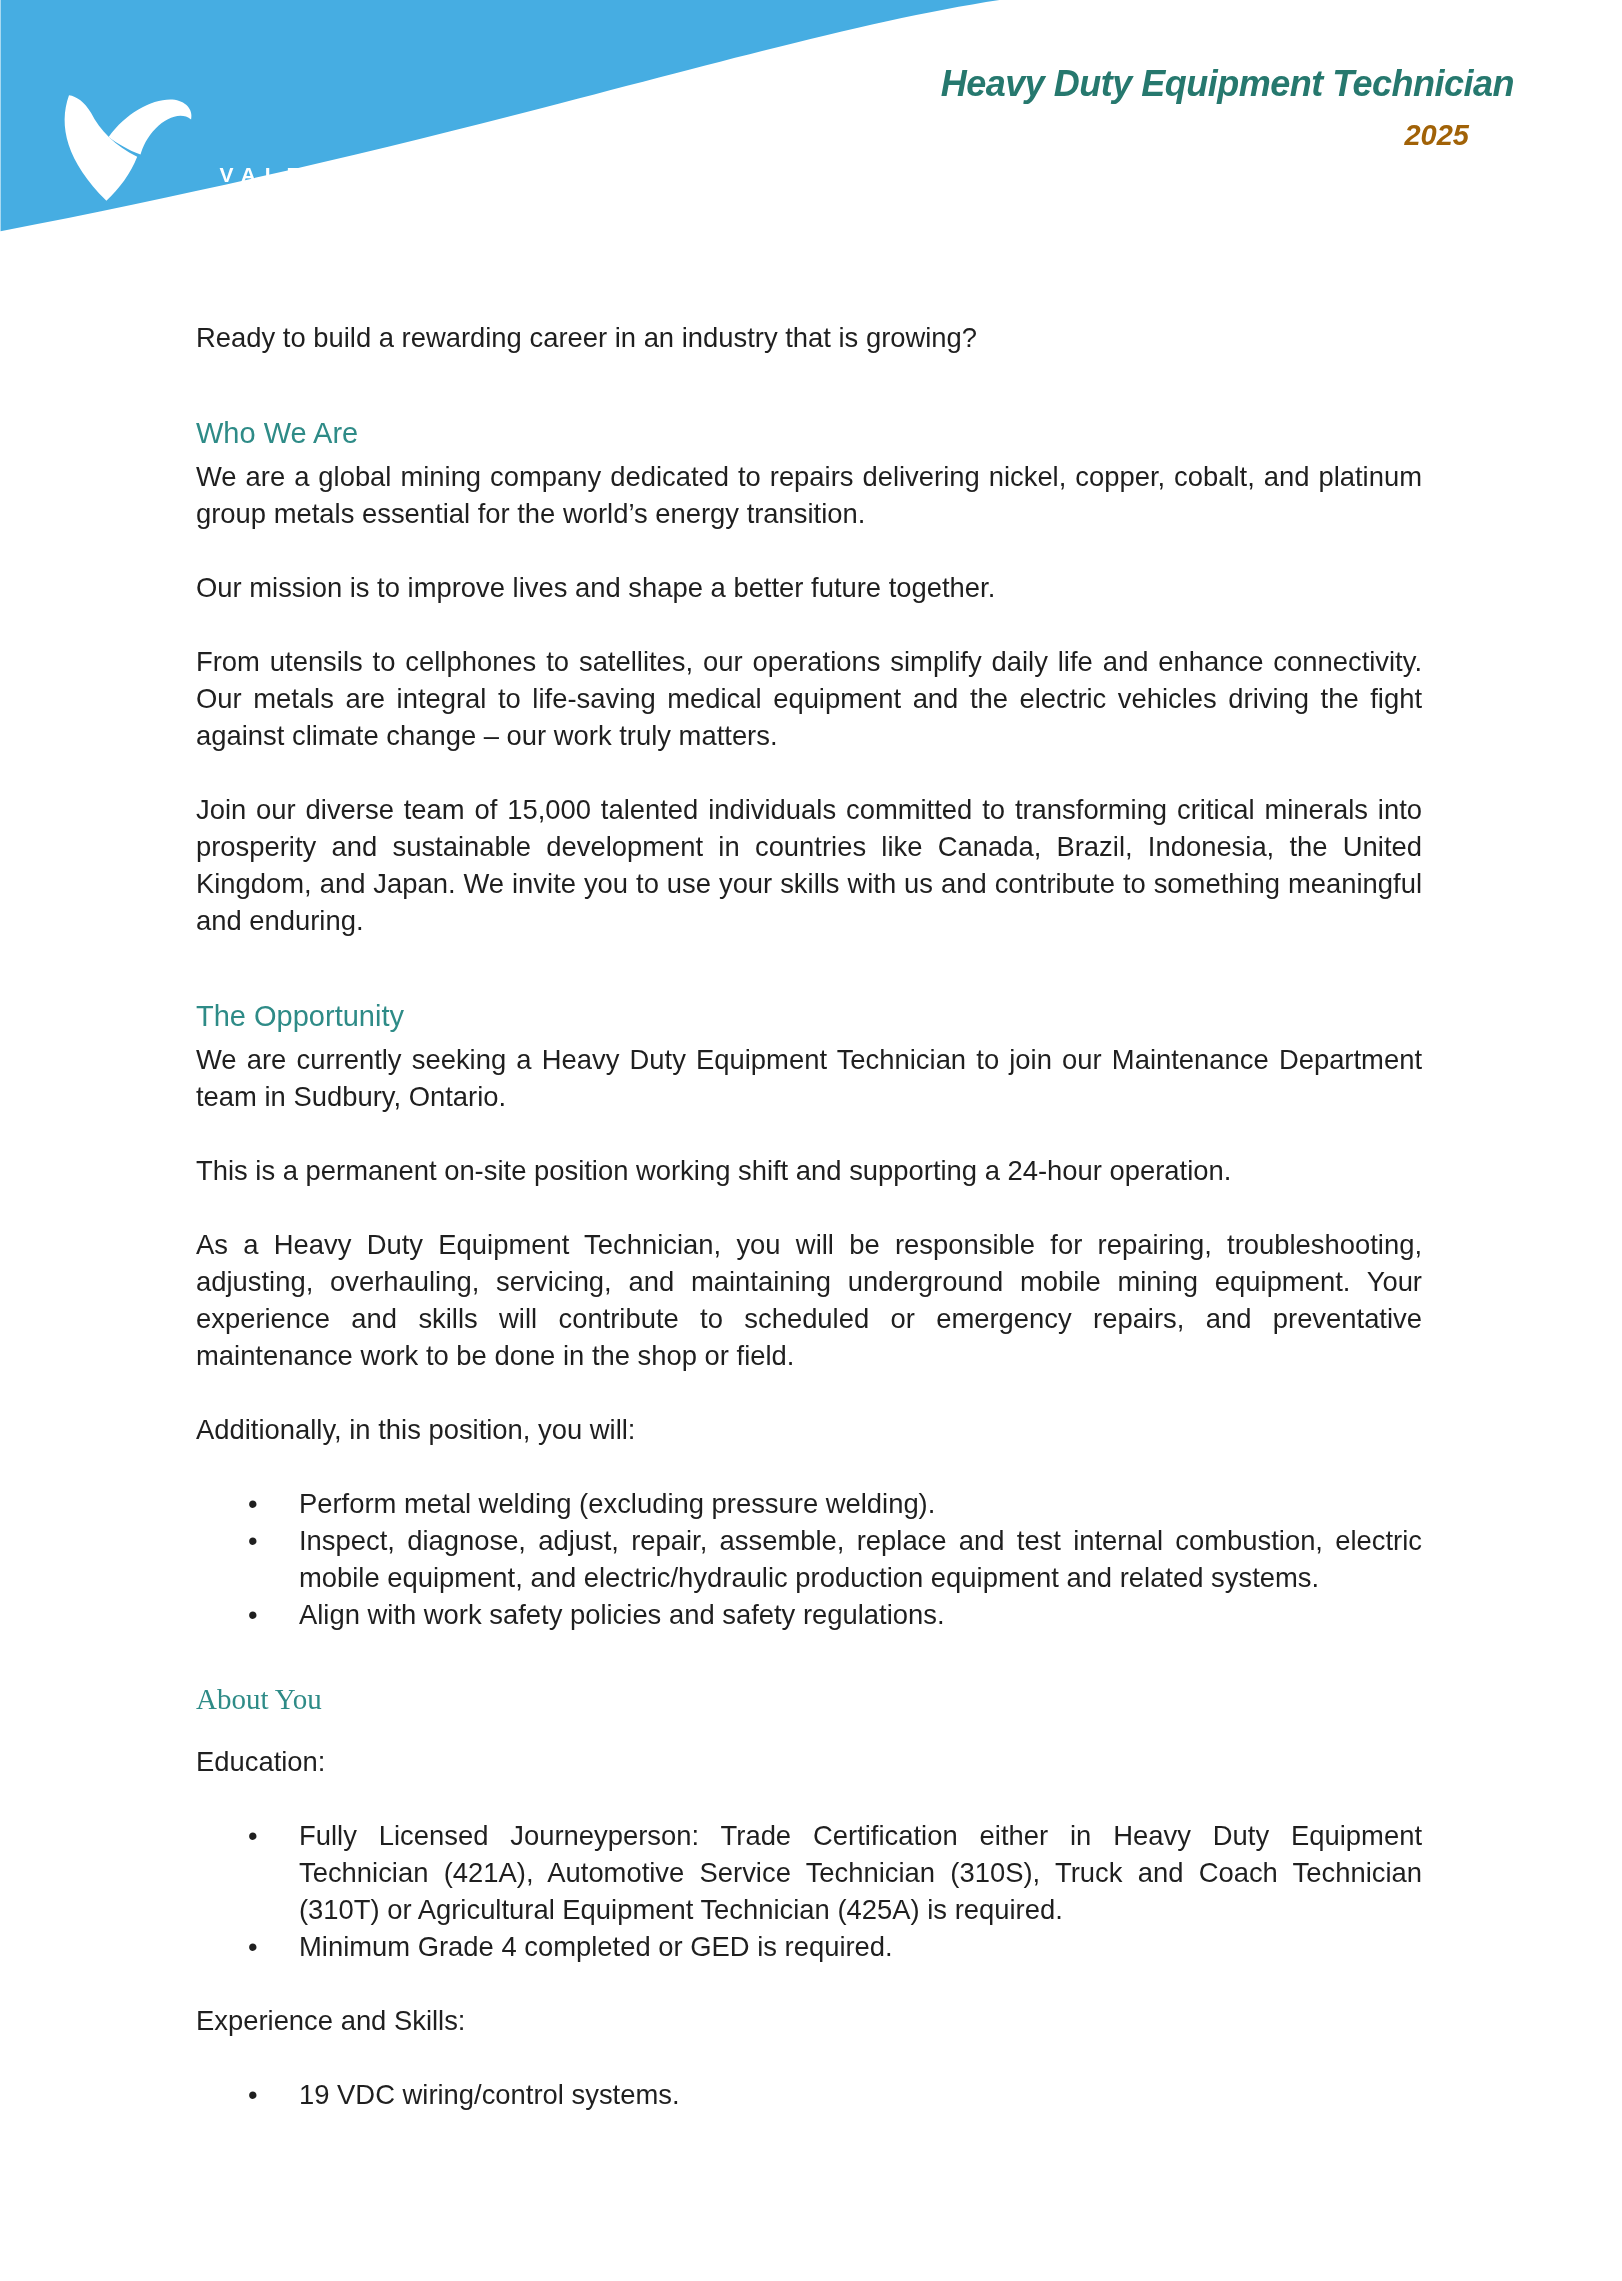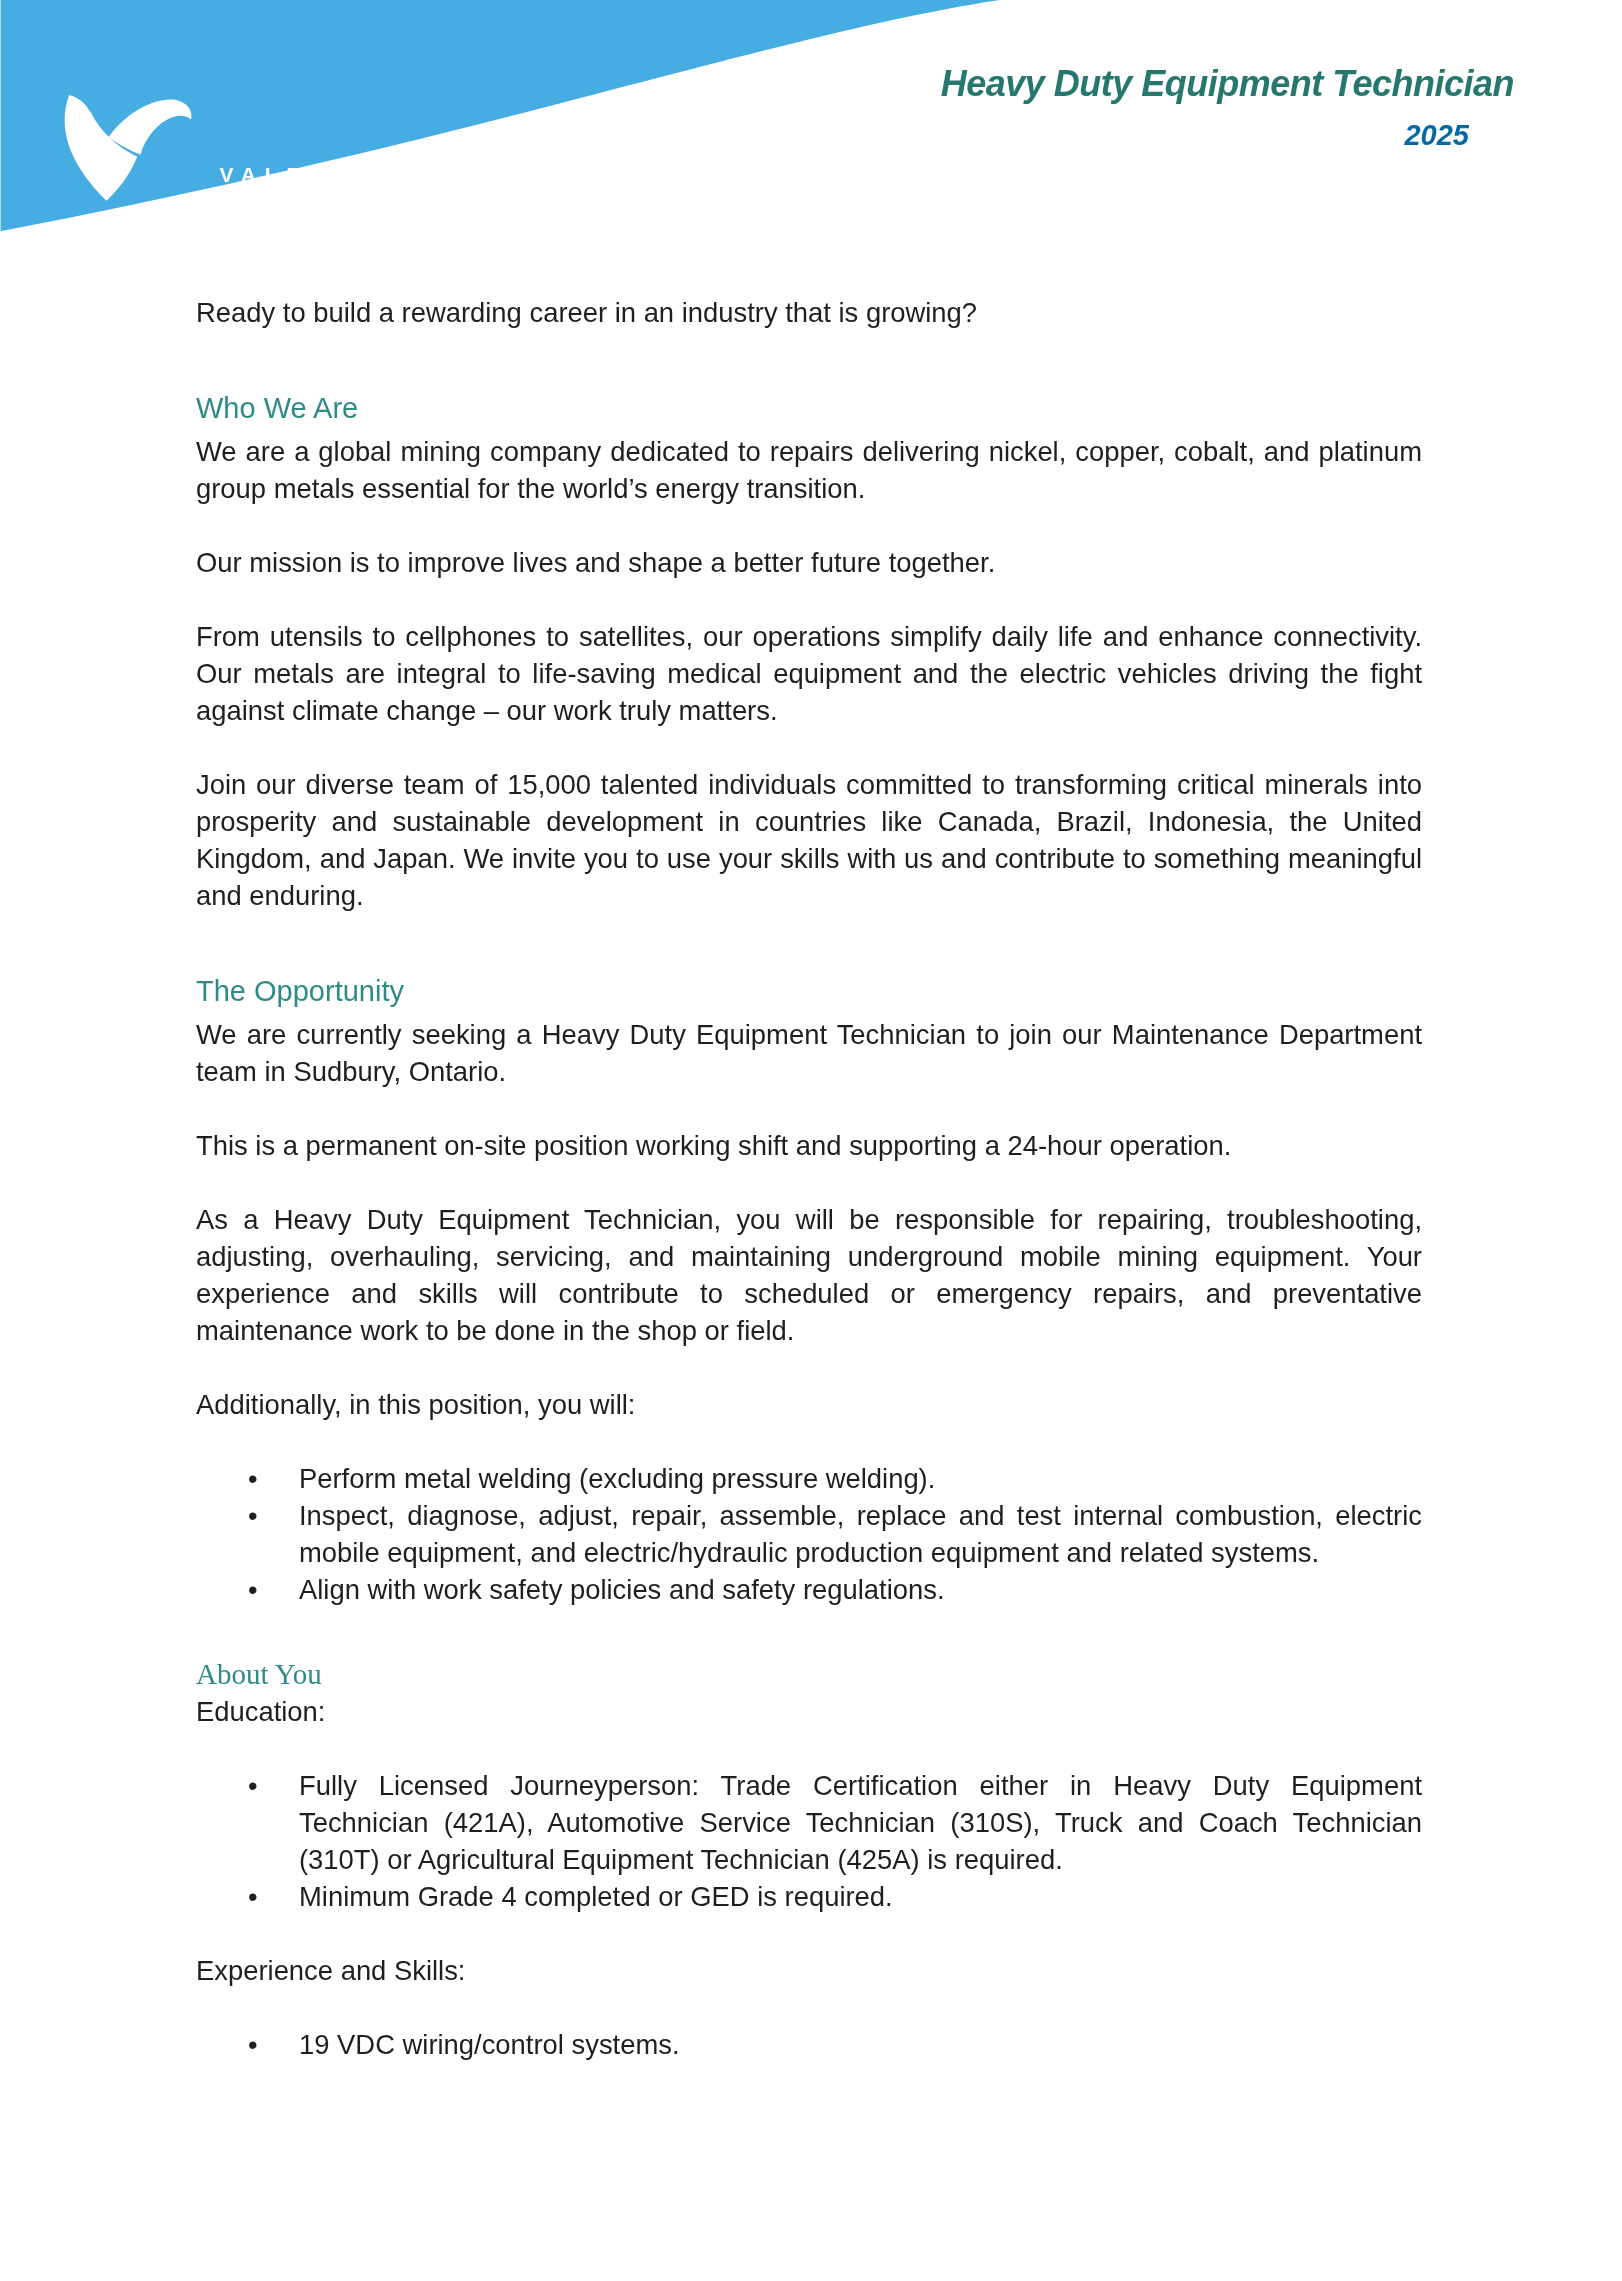--- a/index.html
+++ b/index.html
@@ -41,36 +41,36 @@
     font-size: 36px;
     letter-spacing: -0.5px;
     color: #26786e;
     white-space: nowrap;
     text-align: right;
   }
   .doc-year {
     font-style: italic;
     font-weight: 600;
     font-size: 29px;
-    color: #0369a1;
+    color: #a16207;
     margin-top: 13.7px;
     padding-right: 45px;
   }
 
   
   .content {
     position: absolute;
     top: 294px;
     left: 196px;
     width: 1226px;
     font-size: 27.4px;
     line-height: 37px;
   }
   .content p { margin: 0 0 37px 0; text-align: justify; }
-  .content p.single { text-align: left; }
+  .content p.single { text-align: left; margin-top: 25px; }
 
   .sec-heading {
     color: #2e8b87;
     font-size: 29px;
     line-height: 37px;
     font-weight: 400;
     margin: 59px 0 5.9px 0;
   }
   .sec-heading.first { margin-top: 59px; }
   .sec-heading.big-gap { margin-top: 48px; margin-bottom: 0; font-family: Liberation Serif, serif; }

